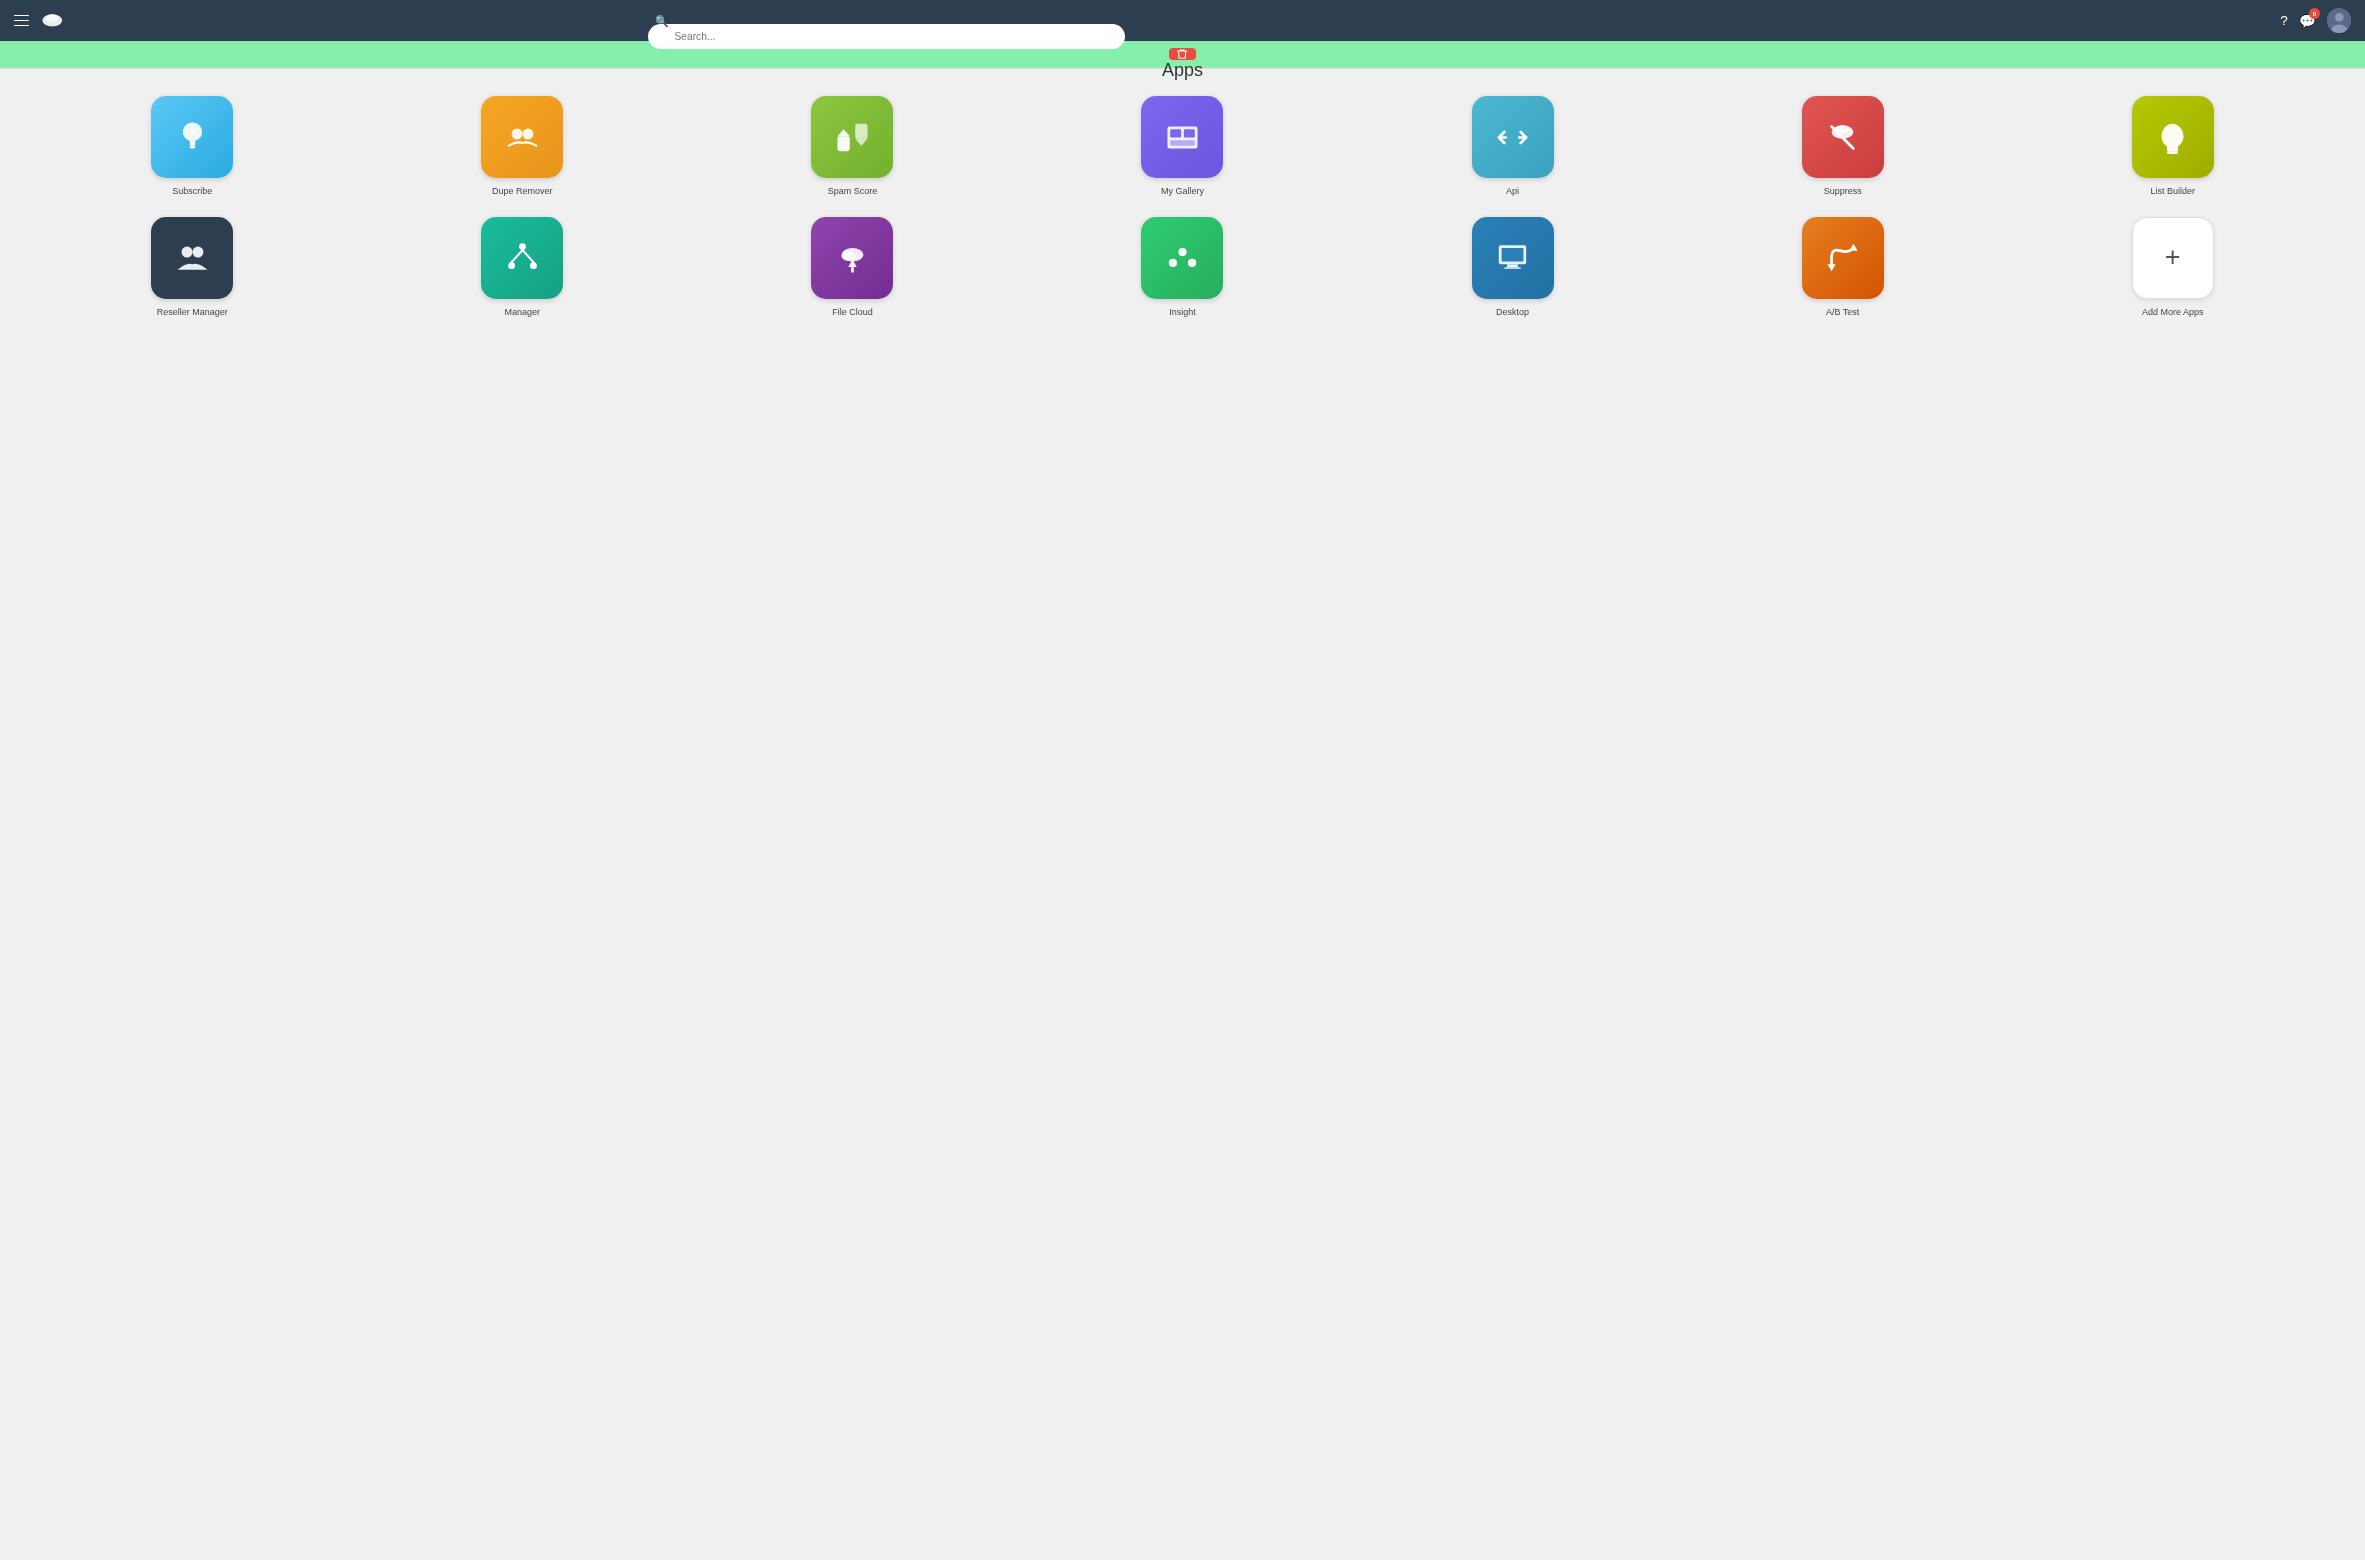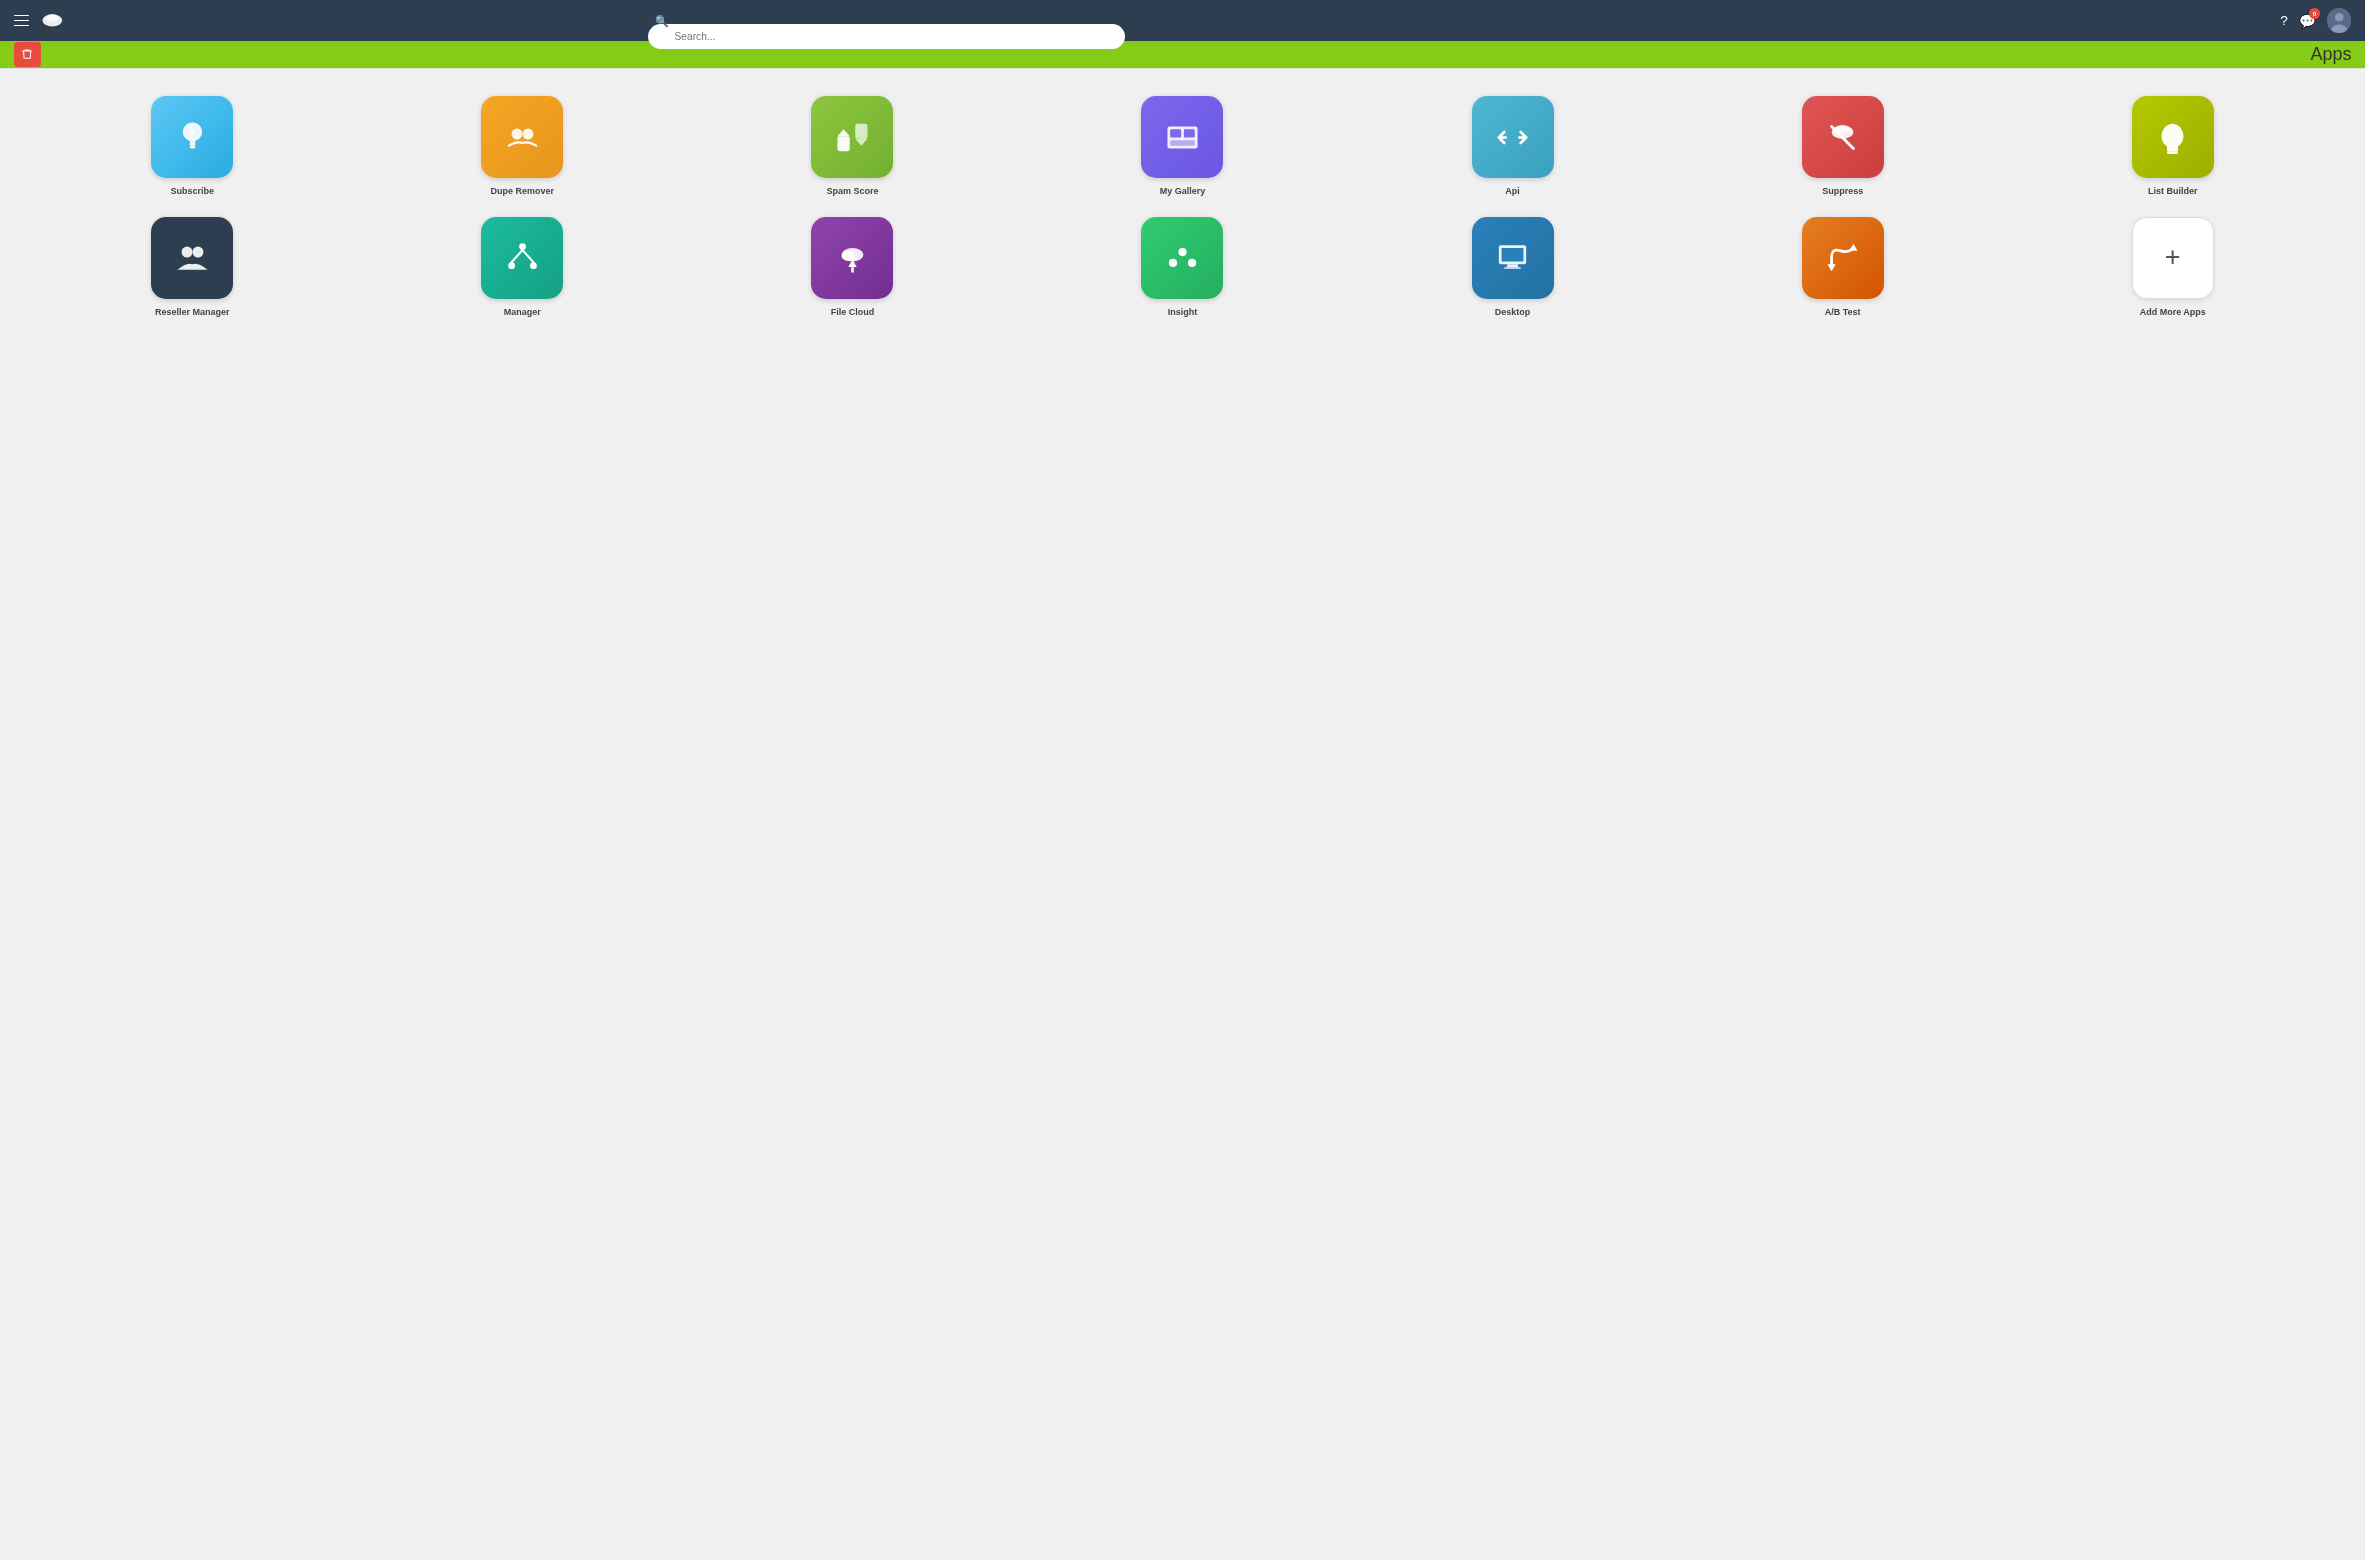--- a/index.html
+++ b/index.html
@@ -95,27 +95,28 @@
       overflow: hidden;
       cursor: pointer;
       display: flex;
       align-items: center;
       justify-content: center;
     }
     .avatar svg { width: 24.6px; height: 24.6px; }
 
     
     .toolbar {
-      background: #84cc16;
+      background: #86efac;
       display: flex;
       align-items: center;
       justify-content: space-between;
       padding: 6.8px 13.6px;
       border-bottom: 0.7px solid #e0e0e0;
       height: 28px;
+      flex-direction: column;
     }
     .delete-btn {
       background: #e74c3c;
       border: none;
       border-radius: 4.1px;
       width: 27px;
       height: 24.6px;
       display: flex;
       align-items: center;
       justify-content: center;
@@ -162,21 +163,21 @@
 
     .app-icon svg {
       width: 41px;
       height: 41px;
       fill: white;
     }
 
     .app-label {
       font-size: 9px;
       color: #444;
-      font-weight: 700;
+      font-weight: 400;
     }
 
     
     .add-more-icon {
       width: 82px;
       height: 82px;
       border-radius: 15px;
       border: 1.4px solid #ddd;
       background: white;
       display: flex;

